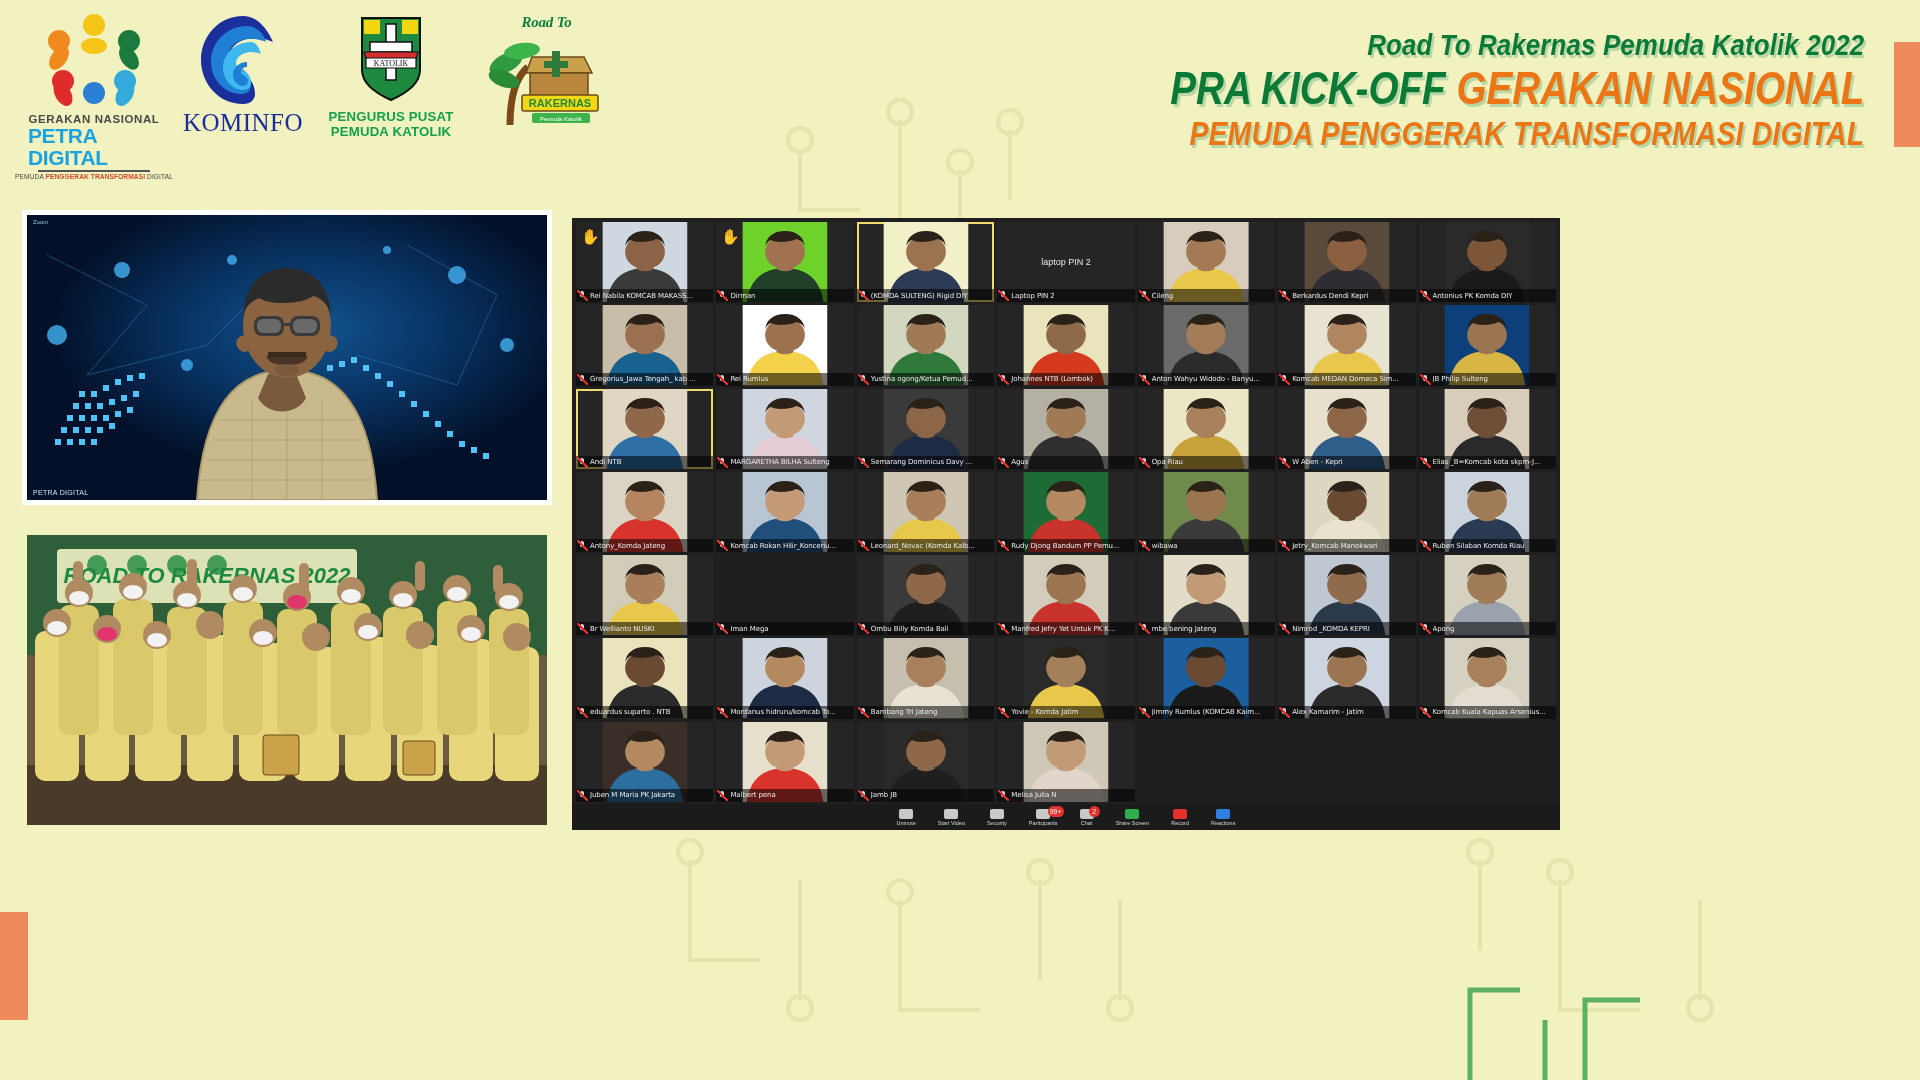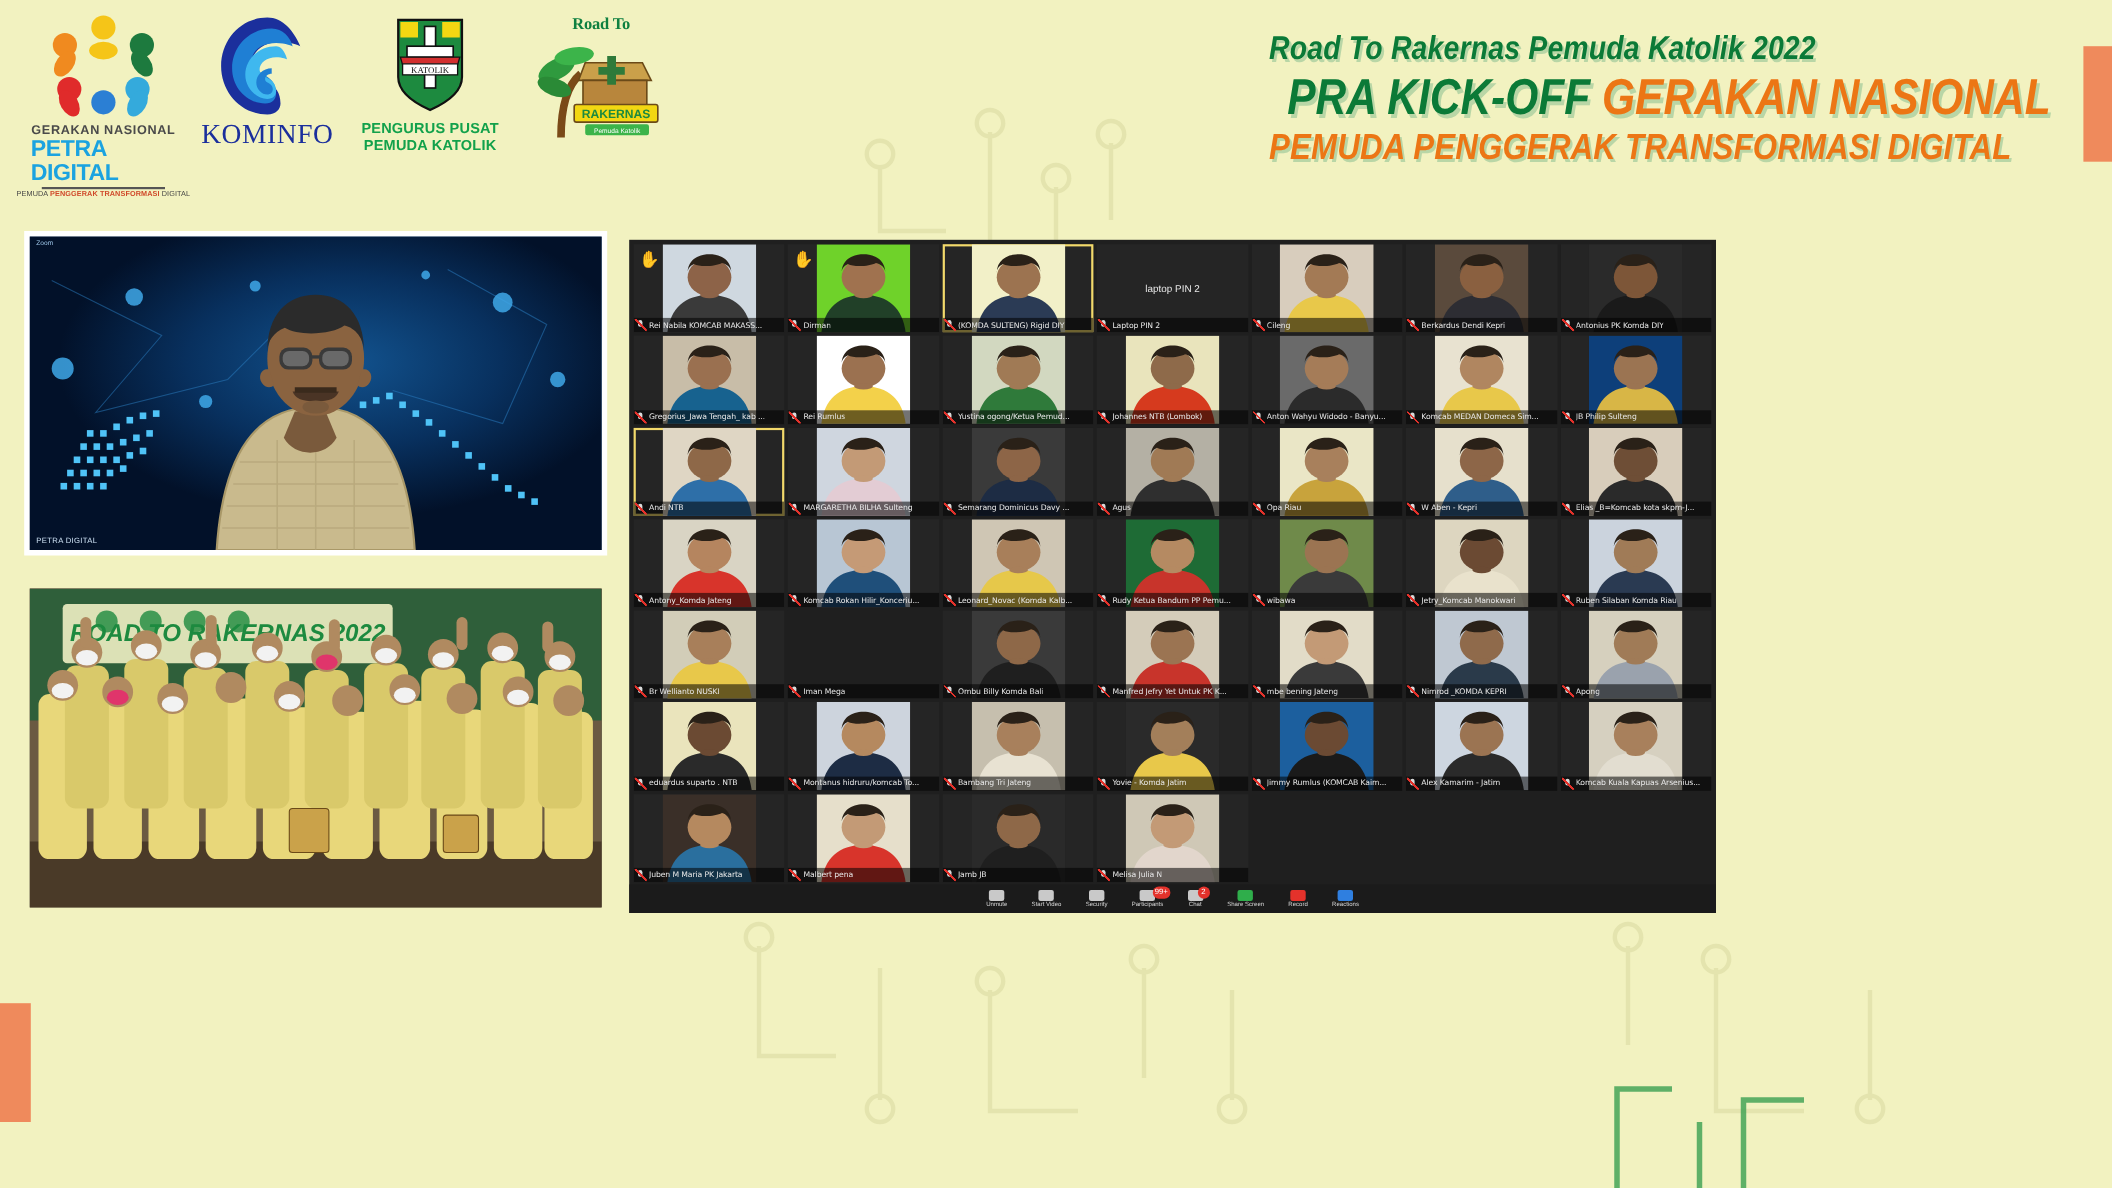--- a/index.html
+++ b/index.html
@@ -33,24 +33,24 @@
 
   .kominfo-wrap { width:110px; }
   .kominfo-mark { width:92px; height:92px; margin:0 auto; position:relative; }
   .kominfo-txt { font-family:"Liberation Serif","DejaVu Serif",serif; font-size:25px; color:#1b2f9c; letter-spacing:.5px; margin-top:3px; text-align:right;}
 
   .pk-wrap { width:130px; }
   .pk-shield { width:66px; height:88px; margin:0 auto; }
   .pk-txt { font-size:13.2px; font-weight:bold; color:#12a14b; line-height:1.15; text-align:center; margin-top:7px; letter-spacing:.2px;}
 
   .rakernas-wrap { width:125px; }
-  .rt-label { font-family:"Liberation Serif","DejaVu Serif",serif; font-weight:bold; font-size:15px; color:#0f8040; letter-spacing:-.2px;}
+  .rt-label { font-family:"Liberation Serif","DejaVu Serif",serif; font-style:italic; font-weight:bold; font-size:15px; color:#0f8040; letter-spacing:-.2px;}
   .rakernas-badge { width:118px; height:95px; margin:2px auto 0; position:relative; }
 
-  .titlebox { position:absolute; right:56px; top:28px; }
+  .titlebox { position:absolute; right:56px; top:28px; text-align:right; }
   .t-line1 {
     font-size:30px; font-weight:bold; font-style:italic; color:#0b7a37;
     letter-spacing:.2px; text-shadow:2.5px 2.5px 0 #b9d6a6;
     transform:scaleX(.86); transform-origin:right center;
     white-space:nowrap; line-height:1.15;
   }
   .t-line2 {
     font-size:46px; font-weight:bold; font-style:italic;
     letter-spacing:0px; text-shadow:3px 3px 0 #b9d6a6;
     transform:scaleX(.84); transform-origin:right center;
@@ -747,21 +747,21 @@
       <div class="tile">
         <div class="vidbox"><svg width="100%" height="100%" viewBox="0 0 60 80" preserveAspectRatio="none">
             <rect width="60" height="80" fill="#1e6b35"></rect>
             <path d="M30 46c-16 0-25 12-27 34h54c-2-22-11-34-27-34z" fill="#c8342b"></path>
             <ellipse cx="30" cy="30" rx="14" ry="17" fill="#b58a62"></ellipse>
             <path d="M16 26c0-11 6-17 14-17s14 6 14 17c0-5-3-8-6-9-4 3-14 4-18 1-3 2-4 5-4 8z" fill="#2a2118"></path>
             <ellipse cx="30" cy="46" rx="6" ry="3" fill="#b58a62"></ellipse>
           </svg></div>
         <div class="namebar">
           <span class="mic"></span>
-          <span class="nm">Rudy Ketua Bandum PP Pemu...</span>
+          <span class="nm">Rudy Djong Bandum PP Pemu...</span>
         </div>
       </div>
       <div class="tile">
         <div class="vidbox"><svg width="100%" height="100%" viewBox="0 0 60 80" preserveAspectRatio="none">
             <rect width="60" height="80" fill="#6f8a4a"></rect>
             <path d="M30 46c-16 0-25 12-27 34h54c-2-22-11-34-27-34z" fill="#3a3a3a"></path>
             <ellipse cx="30" cy="30" rx="14" ry="17" fill="#9b7452"></ellipse>
             <path d="M16 26c0-11 6-17 14-17s14 6 14 17c0-5-3-8-6-9-4 3-14 4-18 1-3 2-4 5-4 8z" fill="#2a2118"></path>
             <ellipse cx="30" cy="46" rx="6" ry="3" fill="#9b7452"></ellipse>
           </svg></div>

